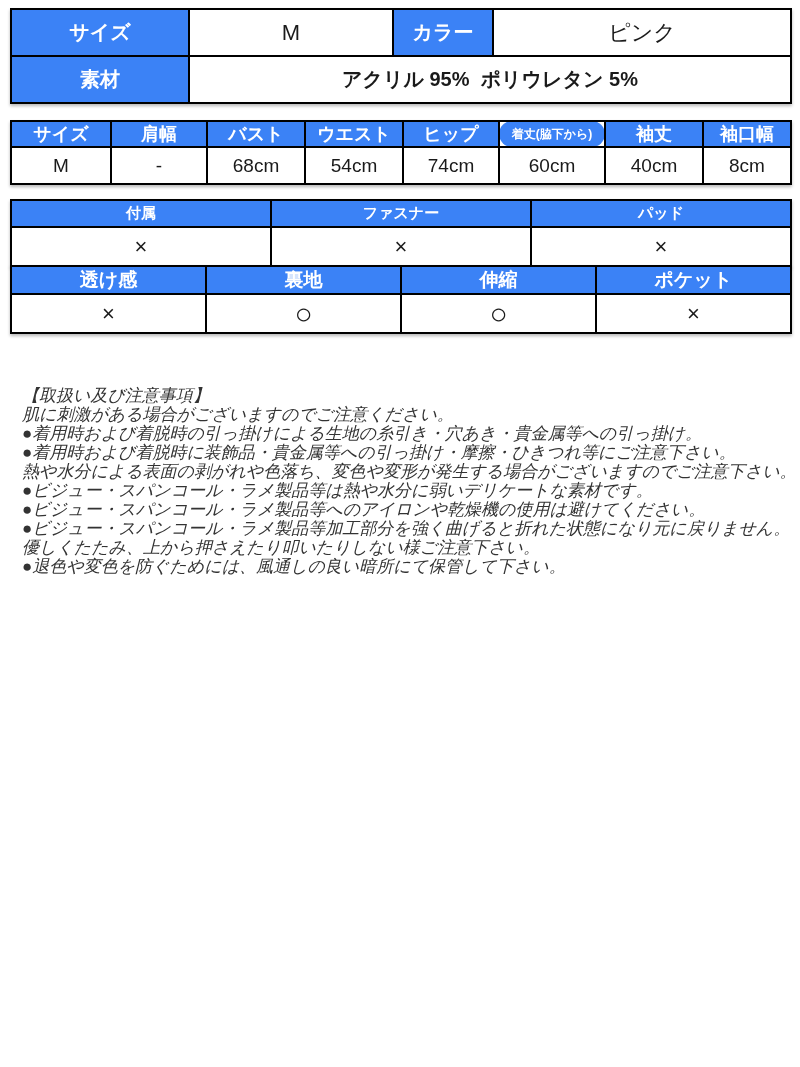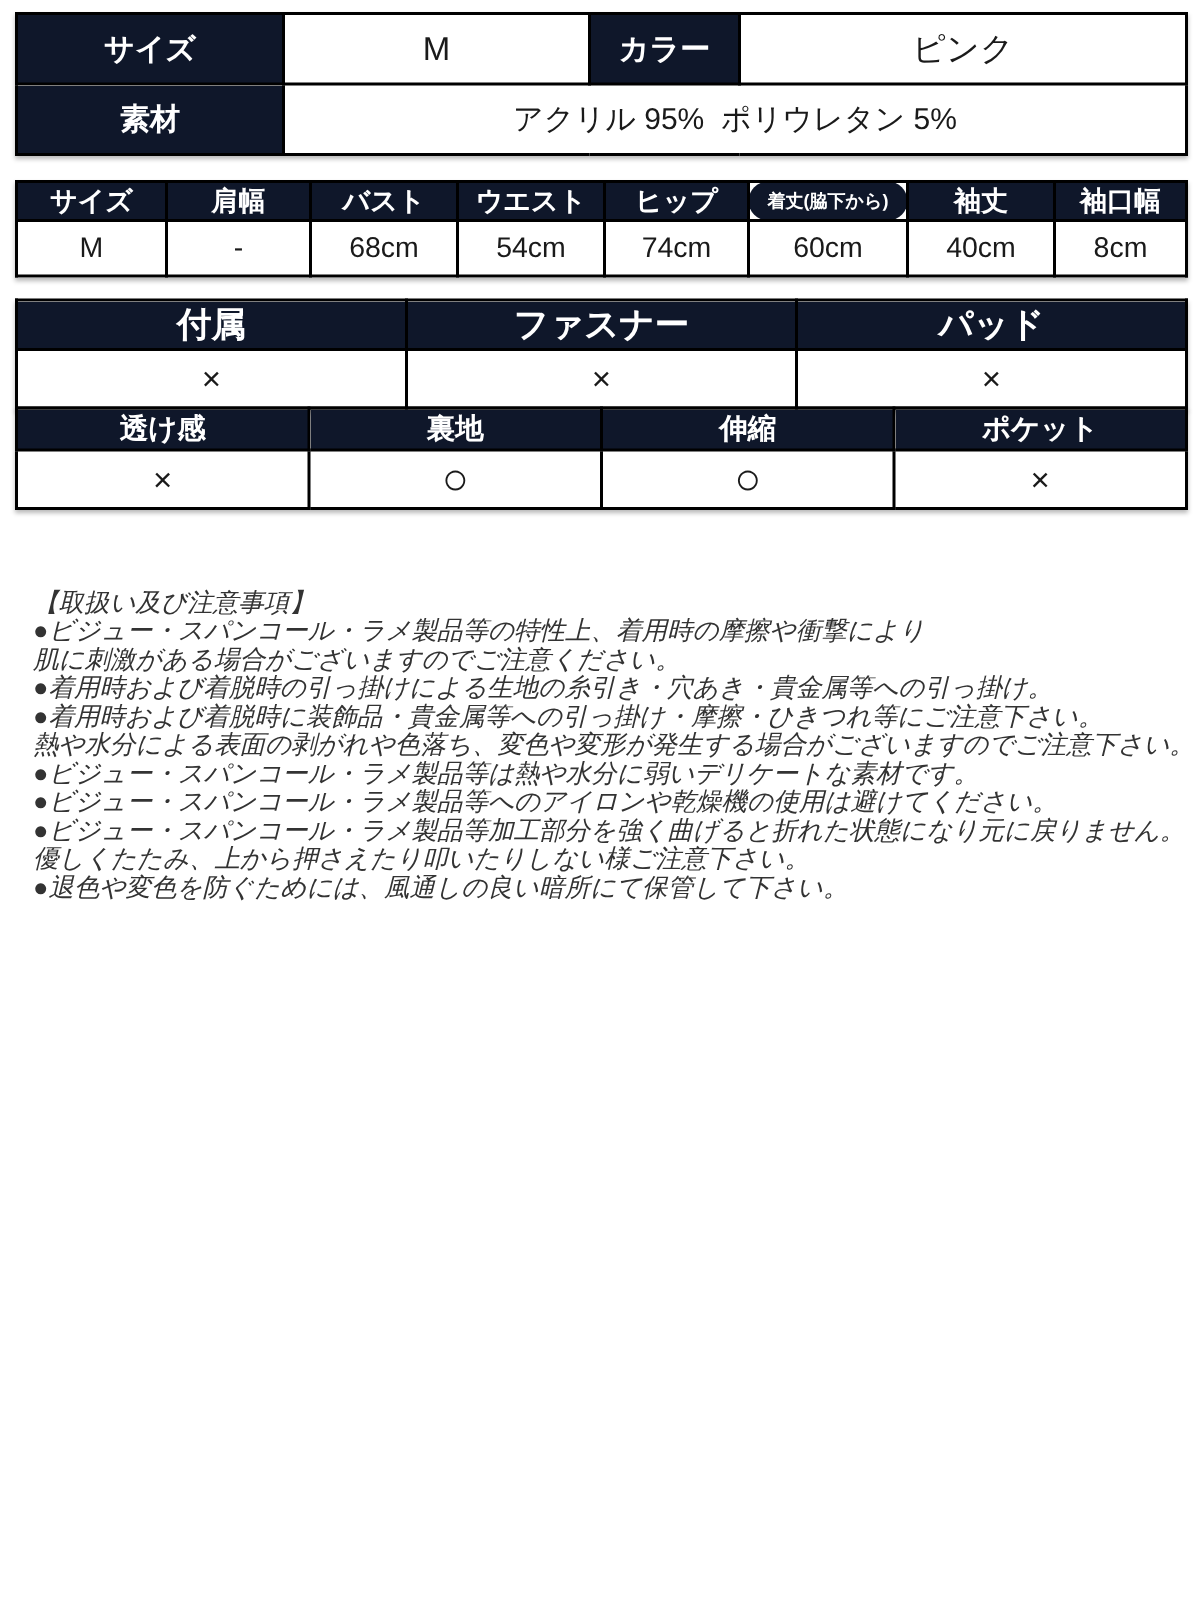--- a/index.html
+++ b/index.html
@@ -25,41 +25,41 @@
     box-shadow: 0 2px 3px rgba(0,0,0,0.28);
   }
   th, td {
     border: 2px solid #000000;
     text-align: center;
     vertical-align: middle;
     padding: 0;
     overflow: hidden;
   }
   th {
-    background: #0f172a;
+    background: #3b82f6;
     color: #ffffff;
     font-weight: bold;
   }
   td {
     background: #ffffff;
     color: #1a1a1a;
     font-weight: normal;
   }
   
   .t1 { margin-bottom: 16px; }
   .t1 th { font-size: 20px; height: 47px; }
   .t1 td { font-size: 22px; height: 47px; }
-  .t1 td.material { font-size: 20px; white-space: pre-wrap; }
+  .t1 td.material { font-size: 20px; white-space: pre-wrap; font-weight: bold; }
   
   .t2 { margin-bottom: 14px; }
   .t2 th { font-size: 18px; height: 26px; }
   .t2 th.small { font-size: 12px; border-radius: 13px; }
   .t2 td { font-size: 19px; height: 37px; }
   
-  .t3 th { font-size: 23px; height: 27px; }
+  .t3 th { font-size: 15px; height: 27px; }
   .t3 td { font-size: 22px; height: 39px; }
   
   .t4 { margin-top: -2px; }
   .t4 th { font-size: 19px; height: 26px; }
   .t4 td { font-size: 22px; height: 39px; }
   .t4 td.circle { font-size: 30px; }
   
   .notice {
     margin: 52px 0 0 12px;
     font-size: 17px;
@@ -169,21 +169,20 @@
       <td>×</td>
       <td class="circle">○</td>
       <td class="circle">○</td>
       <td>×</td>
     </tr>
   </tbody>
     </table>
 
   <div class="notice">
     <div>【取扱い及び注意事項】</div>
-    <div>●ビジュー・スパンコール・ラメ製品等の特性上、着用時の摩擦や衝撃により</div>
     <div>肌に刺激がある場合がございますのでご注意ください。</div>
     <div>●着用時および着脱時の引っ掛けによる生地の糸引き・穴あき・貴金属等への引っ掛け。</div>
     <div>●着用時および着脱時に装飾品・貴金属等への引っ掛け・摩擦・ひきつれ等にご注意下さい。</div>
     <div>熱や水分による表面の剥がれや色落ち、変色や変形が発生する場合がございますのでご注意下さい。</div>
     <div>●ビジュー・スパンコール・ラメ製品等は熱や水分に弱いデリケートな素材です。</div>
     <div>●ビジュー・スパンコール・ラメ製品等へのアイロンや乾燥機の使用は避けてください。</div>
     <div>●ビジュー・スパンコール・ラメ製品等加工部分を強く曲げると折れた状態になり元に戻りません。</div>
     <div>優しくたたみ、上から押さえたり叩いたりしない様ご注意下さい。</div>
     <div>●退色や変色を防ぐためには、風通しの良い暗所にて保管して下さい。</div>
   </div>

